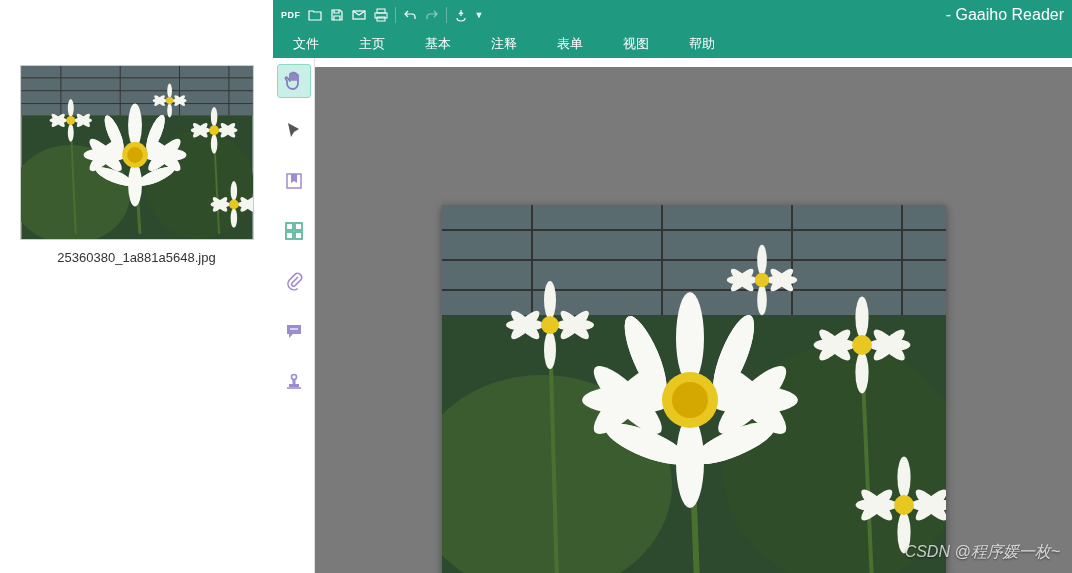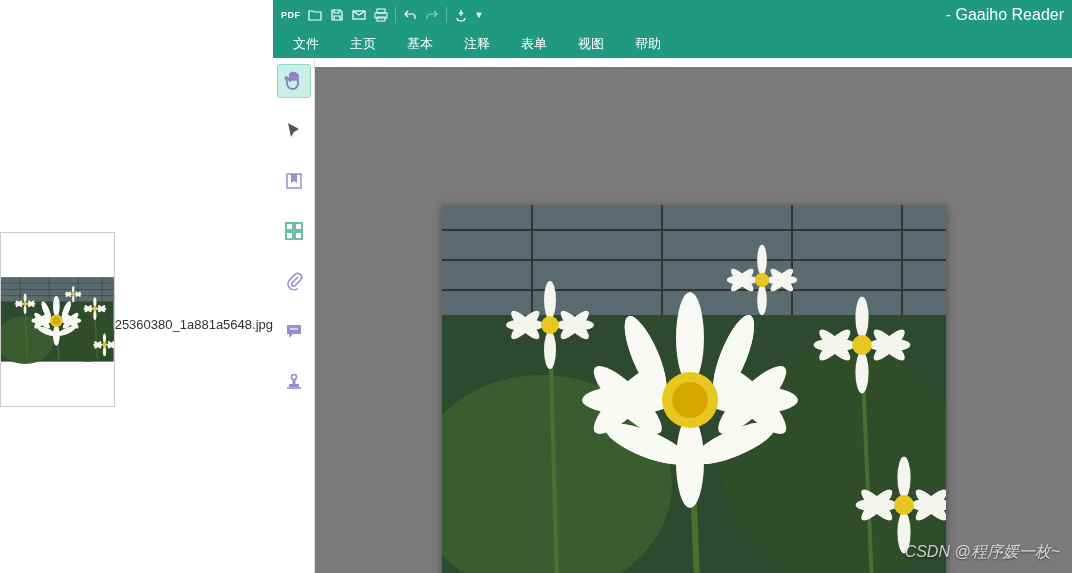--- a/index.html
+++ b/index.html
@@ -10,21 +10,21 @@
       height: 573px;
       display: flex;
       background: #fff;
       overflow: hidden;
     }
     .left-panel {
       width: 273px;
       height: 100%;
       background: #fff;
       display: flex;
-      flex-direction: row;
+      flex-direction: column;
       align-items: center;
       padding-top: 65px;
     }
     .file-thumb {
       width: 234px;
       height: 175px;
       border: 1px solid #ccc;
       position: relative;
       overflow: hidden;
     }
@@ -78,21 +78,21 @@
       color: #fff;
       font-size: 16px;
       margin-left: 6px;
     }
     .menu-bar {
       height: 28px;
       background: #1f9980;
       display: flex;
       align-items: center;
       padding: 0 6px;
-      gap: 3px;
+      gap: 12px;
     }
     .menu-item {
       color: #fff;
       padding: 4px 14px;
       font-size: 13px;
       cursor: pointer;
     }
     .workspace {
       flex: 1;
       display: flex;

